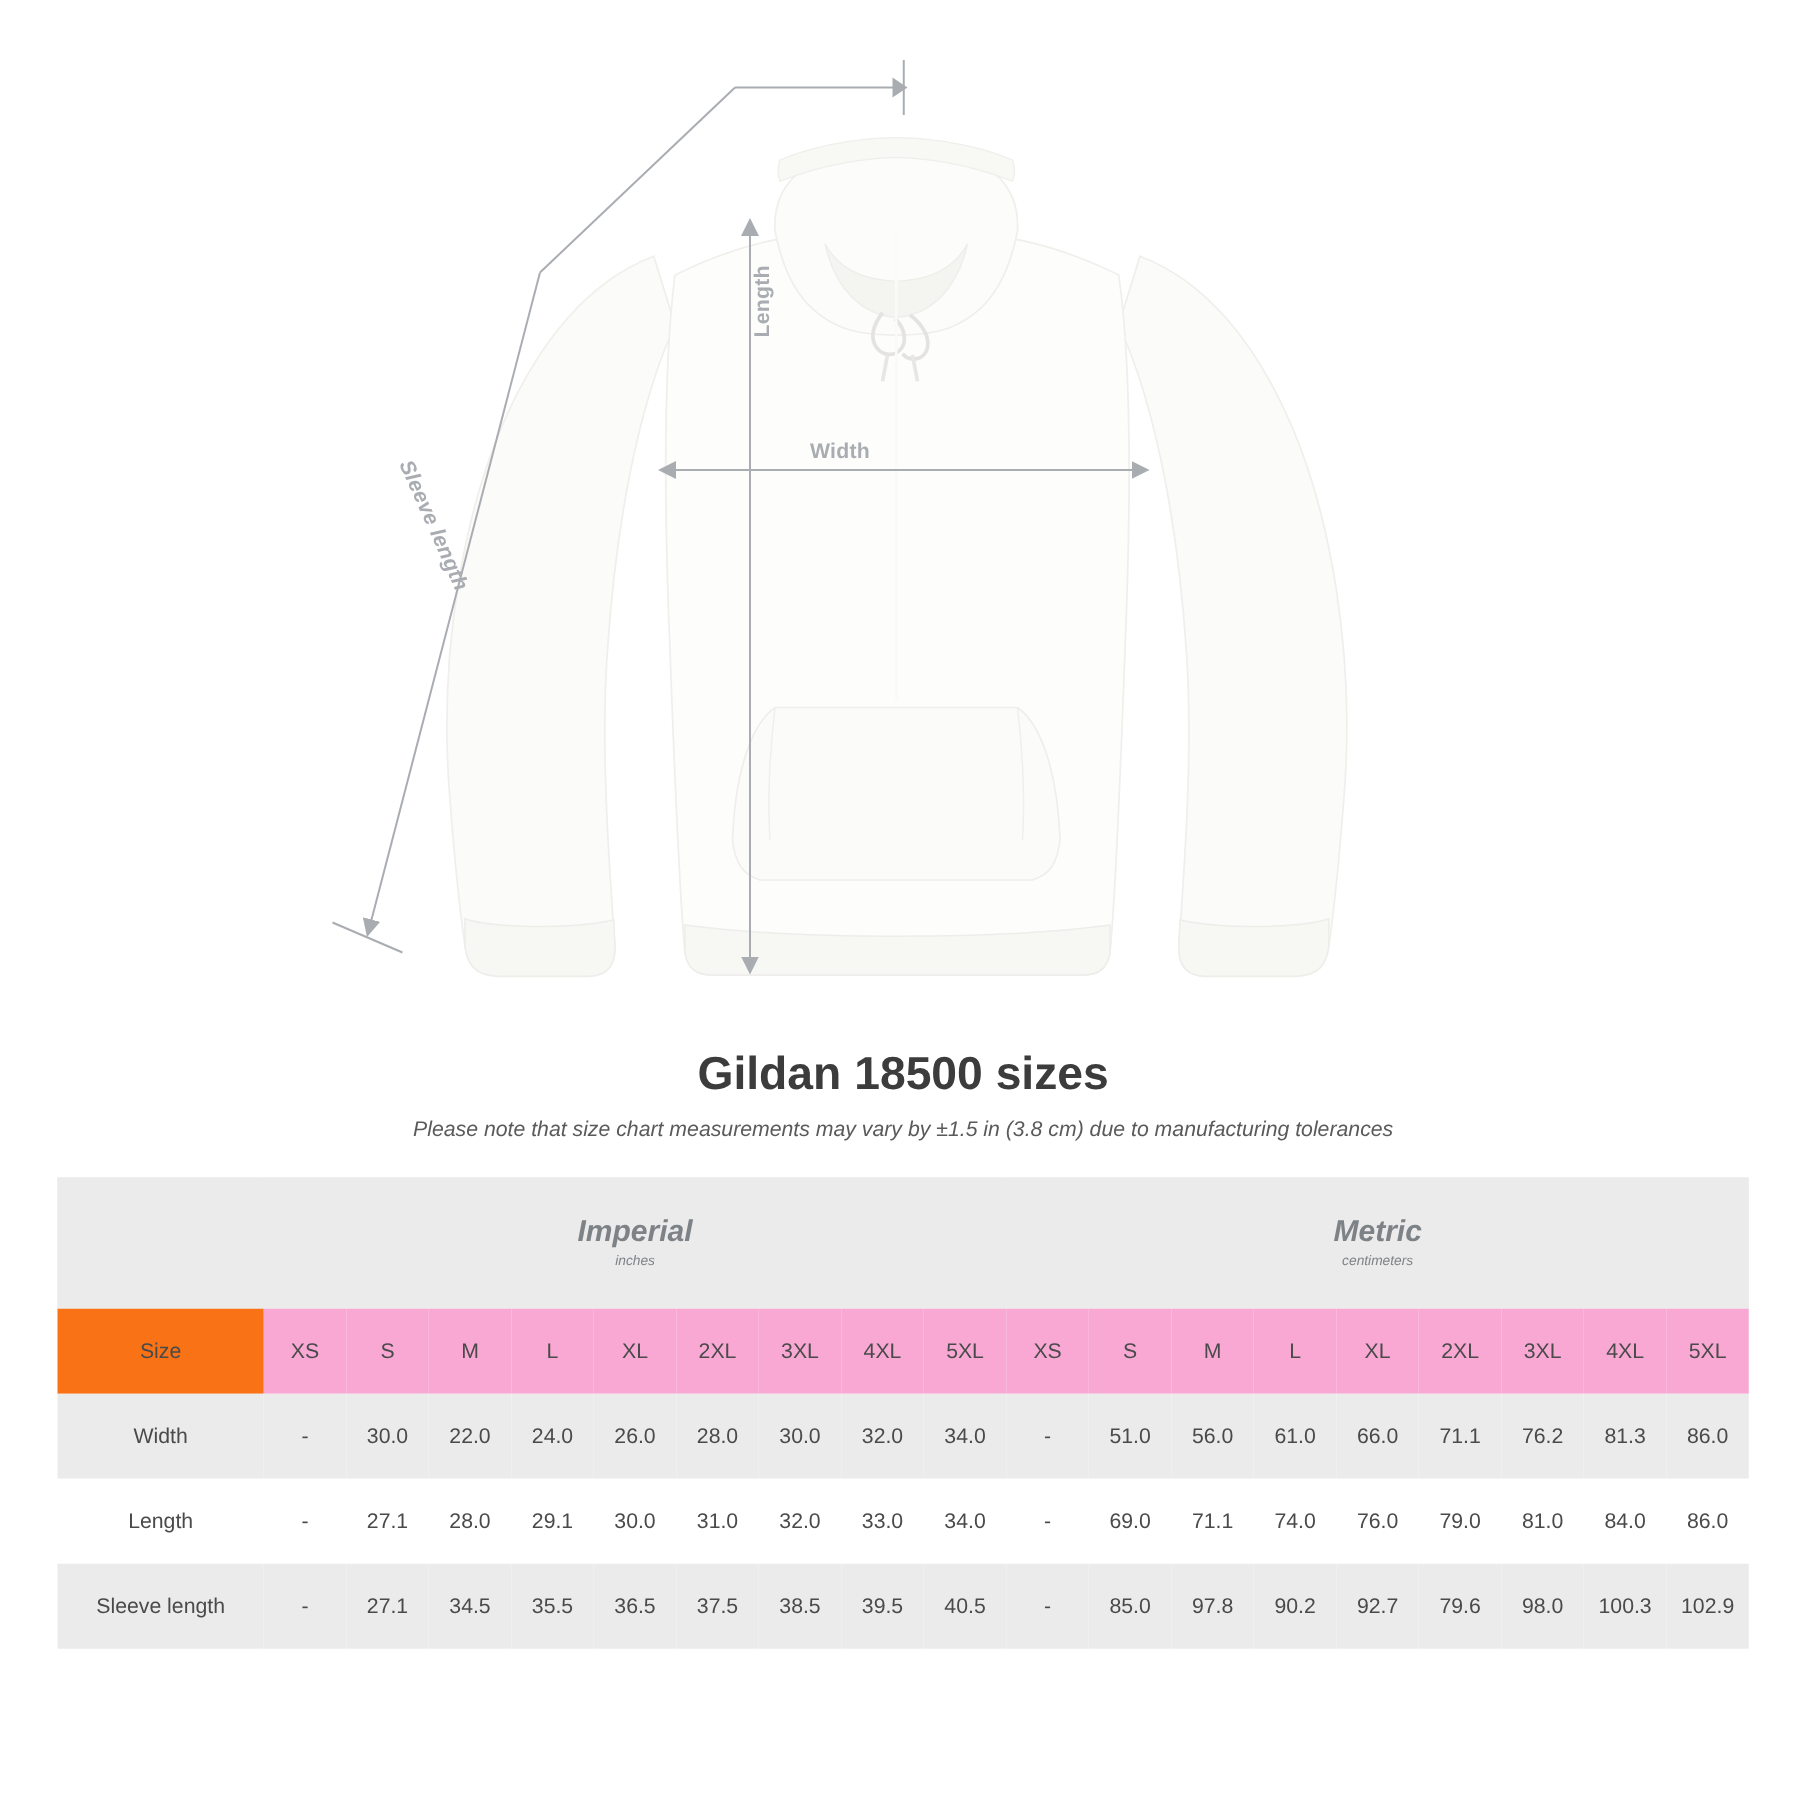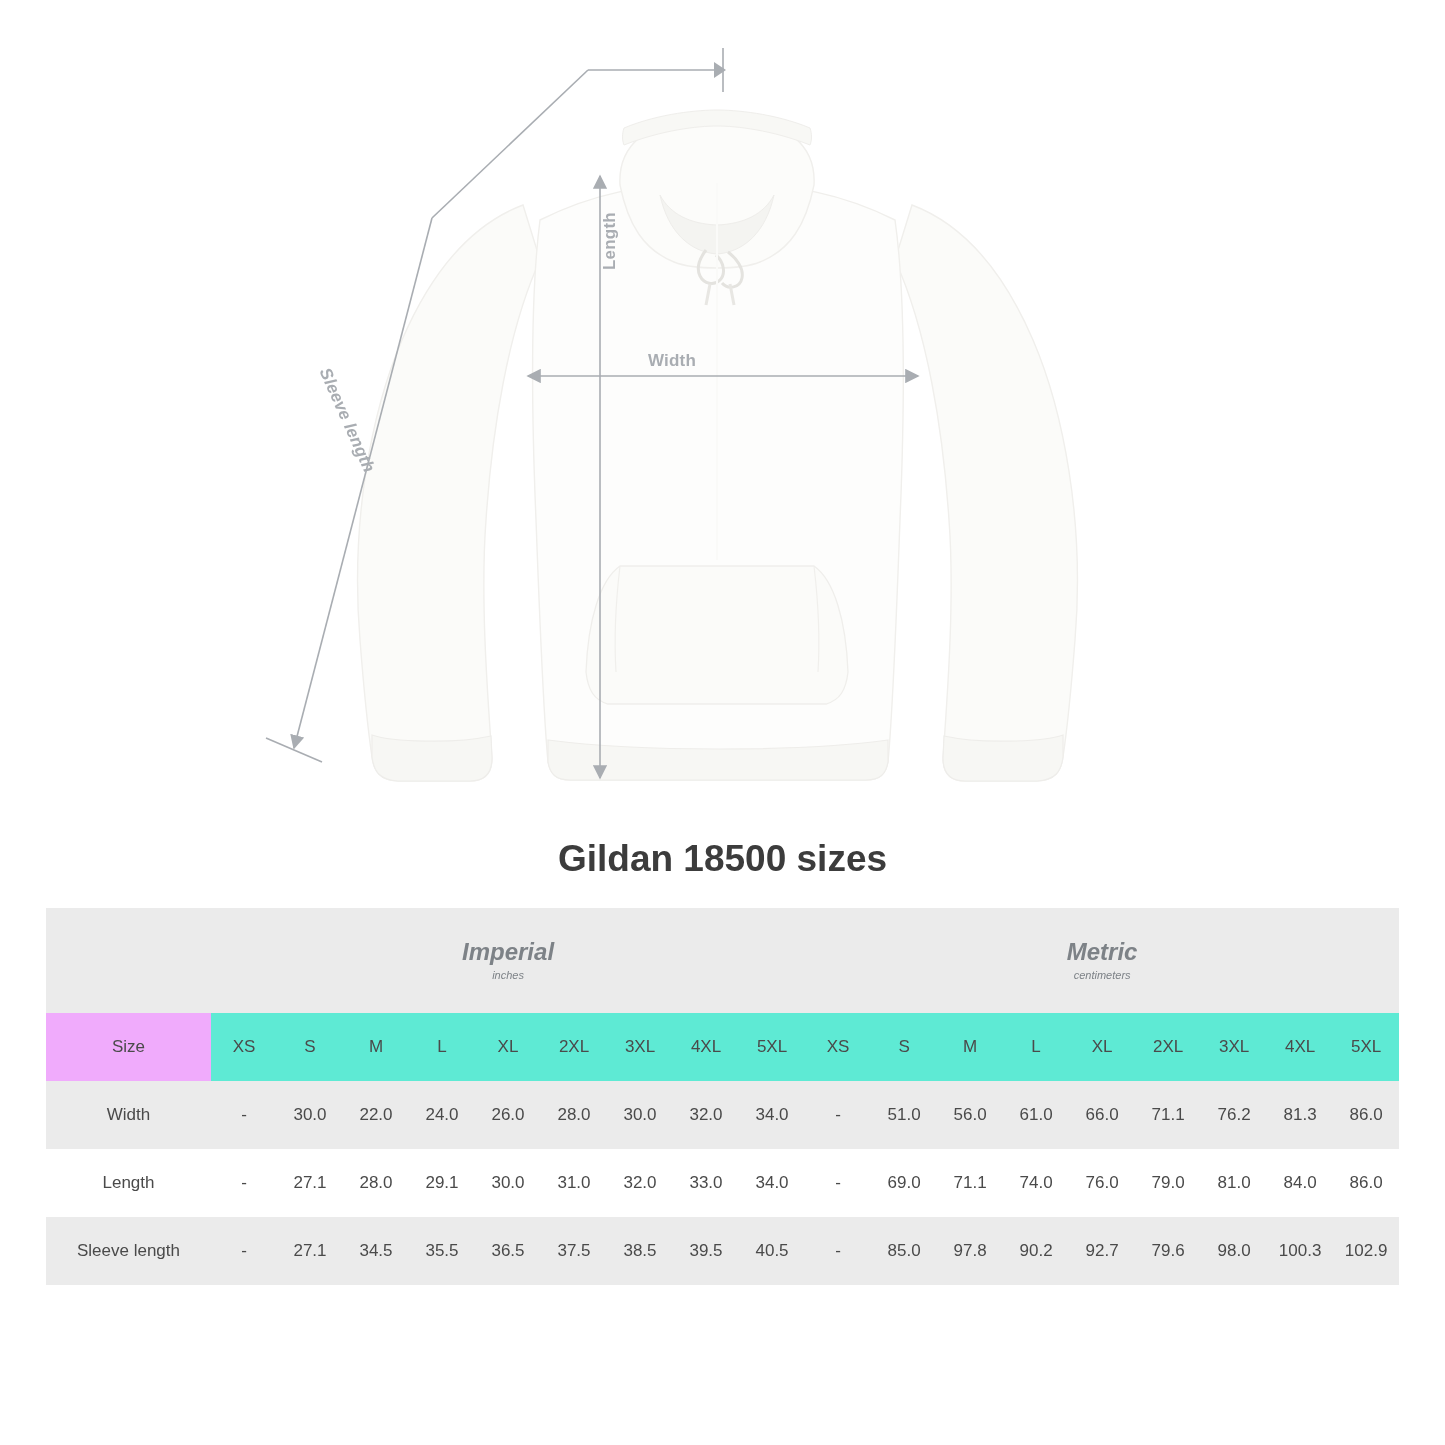--- a/index.html
+++ b/index.html
@@ -114,22 +114,22 @@
   }
   .row-even td { background: #ffffff; }
   .row-odd td { background: #ebebeb; }
   .row-label {
     font-weight: bold;
     color: #4a4a4a;
     font-size: 17px;
   }
   .col-rowhead { width: 165px; }
   .col-size { width: 66px; }
-  .hdr-row td { background: #5eead4; }
-  .hdr-row td.row-label { background: #f0abfc; }
+  .hdr-row td { background: #f9a8d4; }
+  .hdr-row td.row-label { background: #f97316; }
   .hdr-size {
     font-weight: bold;
     color: #3f3f3f;
   }
 </style>
 </head>
 <body>
 
 <div class="page">
 
@@ -213,20 +213,21 @@
       </g>
     </svg>
 
     <div class="dim-label label-length">Length</div>
     <div class="dim-label label-width">Width</div>
     <div class="dim-label label-sleeve">Sleeve length</div>
   </div>
 
   <div class="title-block">
     <h1 class="chart-title">Gildan 18500 sizes</h1>
+    <p class="chart-note">Please note that size chart measurements may vary by ±1.5 in (3.8 cm) due to manufacturing tolerances</p>
   </div>
 
   <div class="table-wrap">
     <table class="size-table">
       <colgroup>
         <col class="col-rowhead">
         <col class="col-size">
           <col class="col-size">
           <col class="col-size">
           <col class="col-size">

